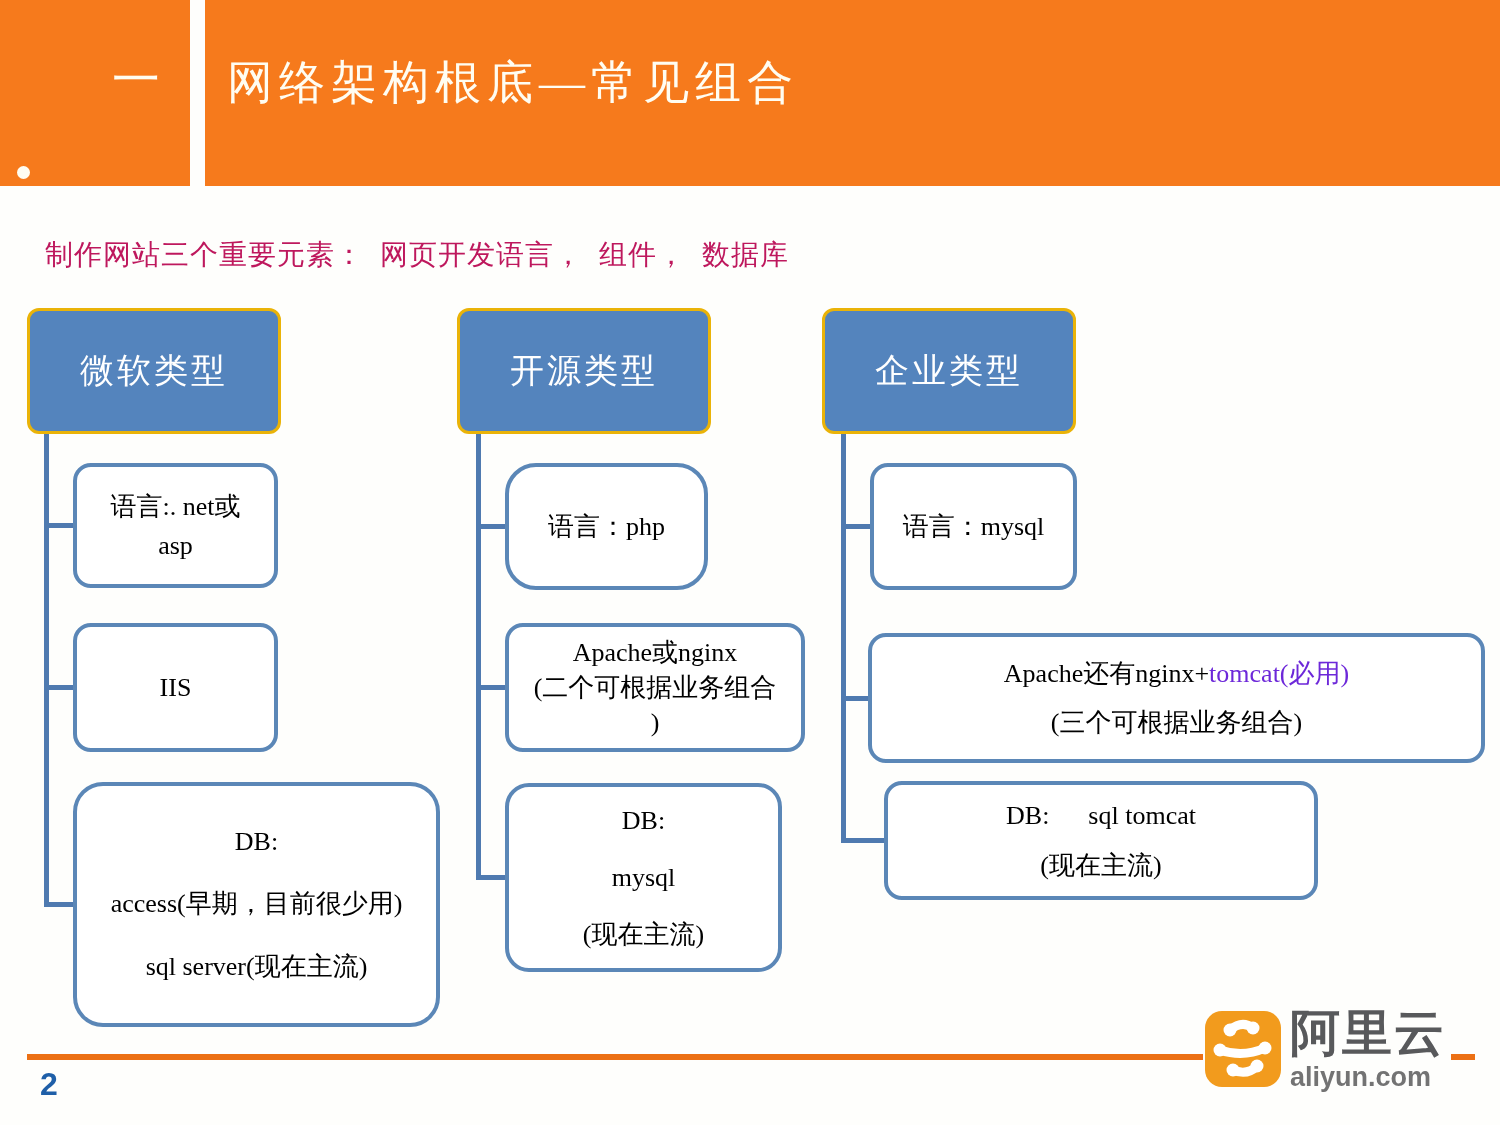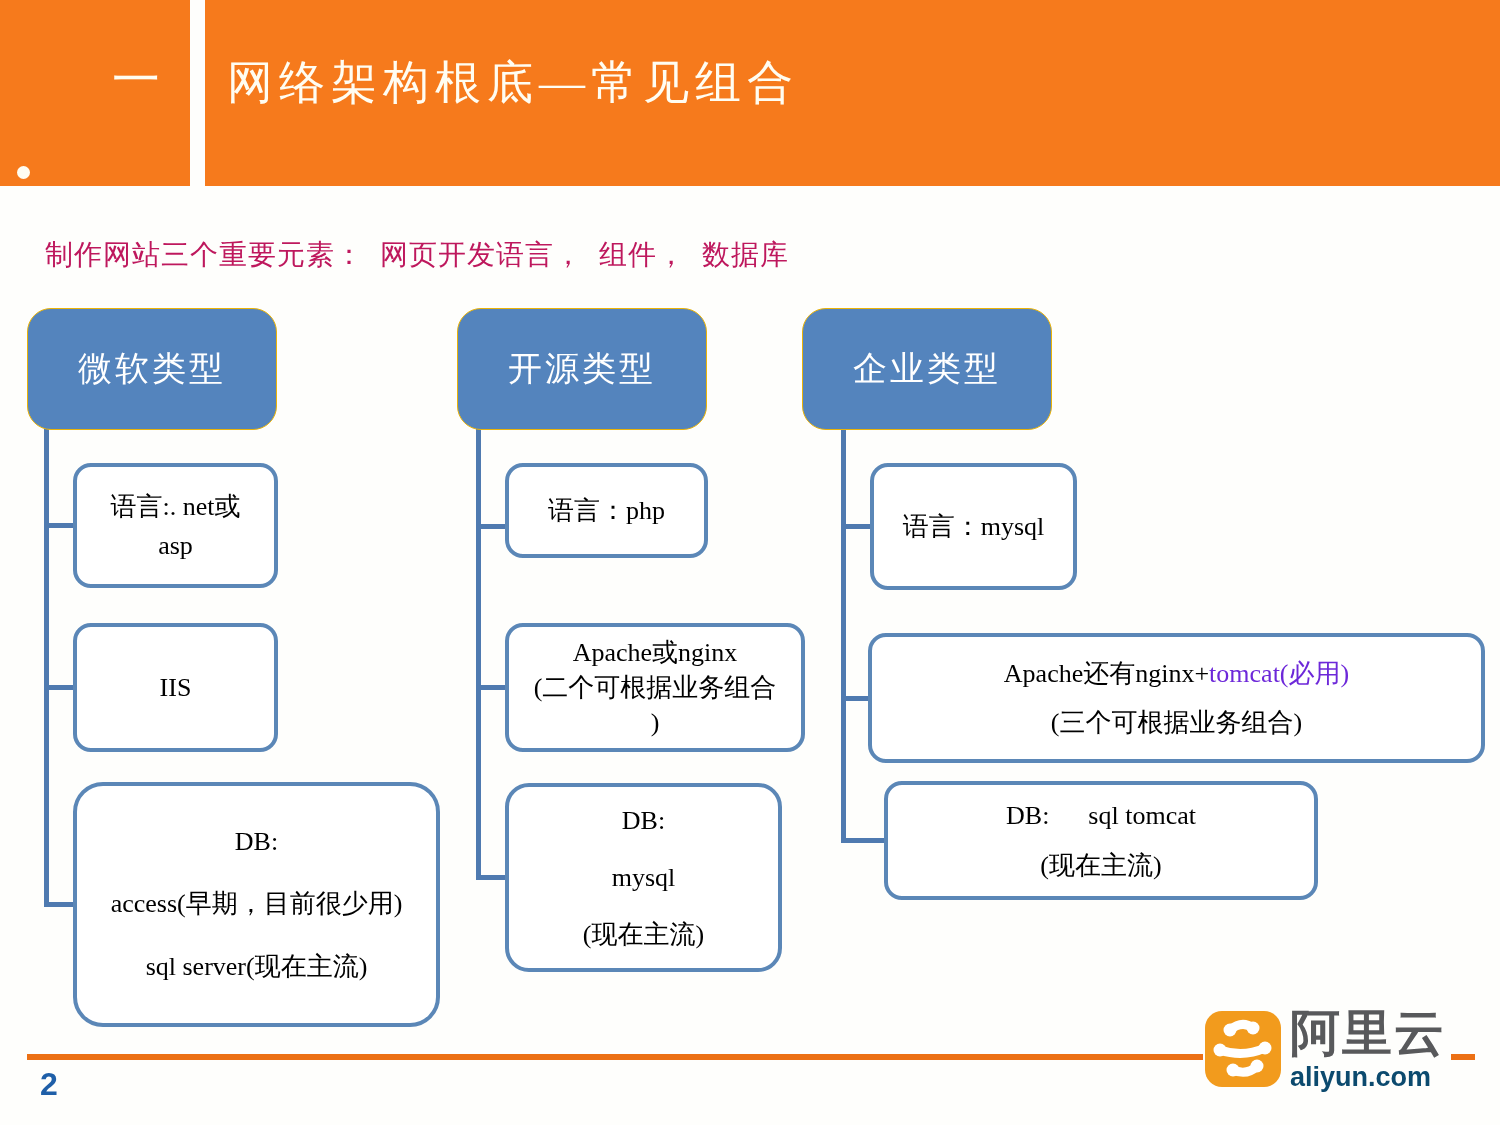--- a/index.html
+++ b/index.html
@@ -30,39 +30,39 @@
 
   
   .intro {
     position:absolute; left:45px; top:236px; margin:0; font-size:28px; color:#be185d;
     letter-spacing:1px; white-space:pre-wrap;
   }
 
   
   .col-header {
     position:absolute; width:248px; height:120px; background:#5484bd;
-    border:1px solid #eab308; border-radius:24px; color:#fff; font-size:34px;
+    border:3px solid #eab308; border-radius:12px; color:#fff; font-size:34px;
     letter-spacing:3px; display:flex; align-items:center; justify-content:center;
   }
   .ch1 { left:27px;  top:308px; }
   .ch2 { left:457px; top:308px; }
-  .ch3 { left:802px; top:308px; }
+  .ch3 { left:822px; top:308px; }
 
   .box {
     position:absolute; background:#fff; border:4px solid #5b87b7; border-radius:18px;
     display:flex; flex-direction:column; align-items:center; justify-content:center;
     text-align:center; font-size:26px; color:#000; box-sizing:border-box; padding:4px 6px;
   }
   .ln { white-space:pre-wrap; }
   .red { color:#6d28d9; }
 
   .c1b1 { left:73px;  top:463px; width:205px; height:125px; line-height:1.5; }
   .c1b2 { left:73px;  top:623px; width:205px; height:129px; }
   .c1b3 { left:73px;  top:782px; width:367px; height:245px; border-radius:30px; line-height:2.4; }
-  .c2b1 { left:505px; top:463px; width:203px; height:95px; }
+  .c2b1 { left:505px; top:463px; width:203px; height:127px;border-radius:31px; }
   .c2b2 { left:505px; top:623px; width:300px; height:129px; line-height:1.35; }
   .c2b3 { left:505px; top:783px; width:277px; height:189px; border-radius:24px; line-height:2.2; }
   .c3b1 { left:870px; top:463px; width:207px; height:127px; }
   .c3b2 { left:868px; top:633px; width:617px; height:130px; line-height:1.9; }
   .c3b3 { left:884px; top:781px; width:434px; height:119px; line-height:1.9; }
 
   .conn { position:absolute; background:#4f7ab0; }
   
   .t1  { left:44px;  top:428px; width:5px;  height:479px; }
   .s11 { left:44px;  top:523px; width:29px; height:5px; }
@@ -91,21 +91,21 @@
     position:absolute; left:1203px; top:996px; width:248px; height:106px; background:#fefefc;
     display:flex; align-items:center;
   }
   .logo-icon { width:80px; height:82px; flex:0 0 auto; }
   .logo-text { margin-left:7px; display:flex; flex-direction:column; justify-content:center; }
   .logo-brand {
     font-size:50px; line-height:1.0; font-weight:bold; color:#58595b; letter-spacing:2px;
     font-family:"Liberation Sans","DejaVu Sans",sans-serif;
   }
   .logo-domain {
-    font-size:27px; line-height:1.0; font-weight:bold; color:#0c4a6e; margin-top:6px;
+    font-size:27px; line-height:1.0; font-weight:bold; color:#737373; margin-top:6px;
     font-family:"Liberation Sans","DejaVu Sans",sans-serif;
   }
 </style>
 </head>
 <body>
 
 <div class="slide">
 
   <div class="hdr-left">
     <span class="section-num">一</span>

